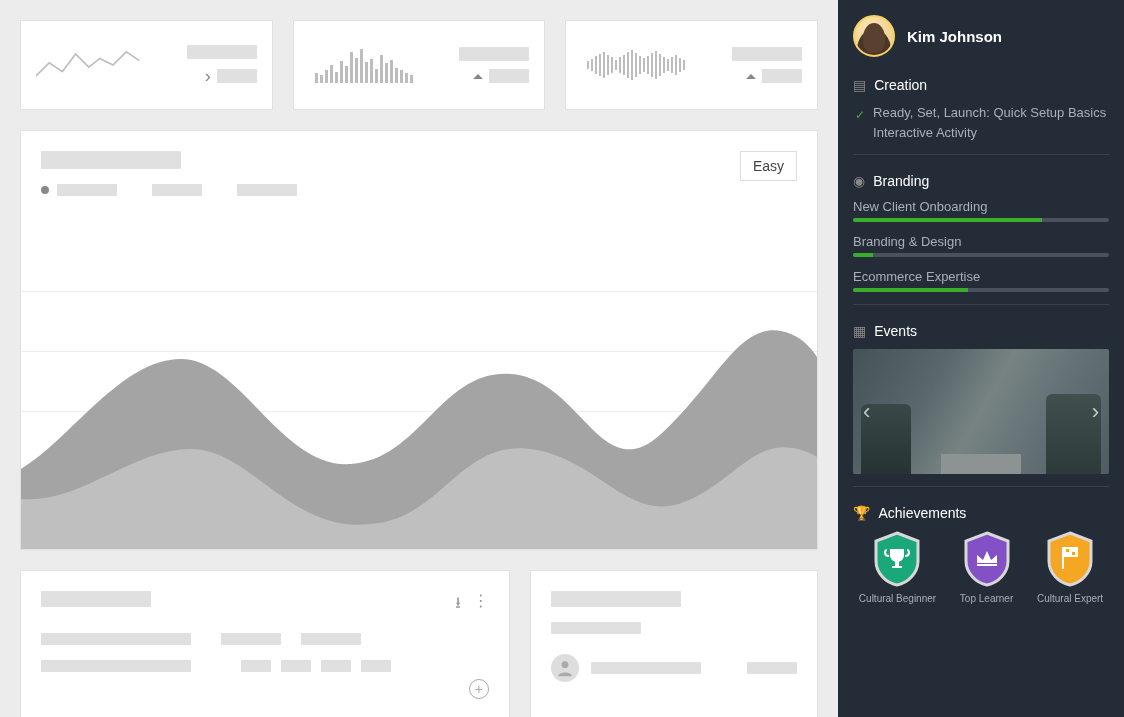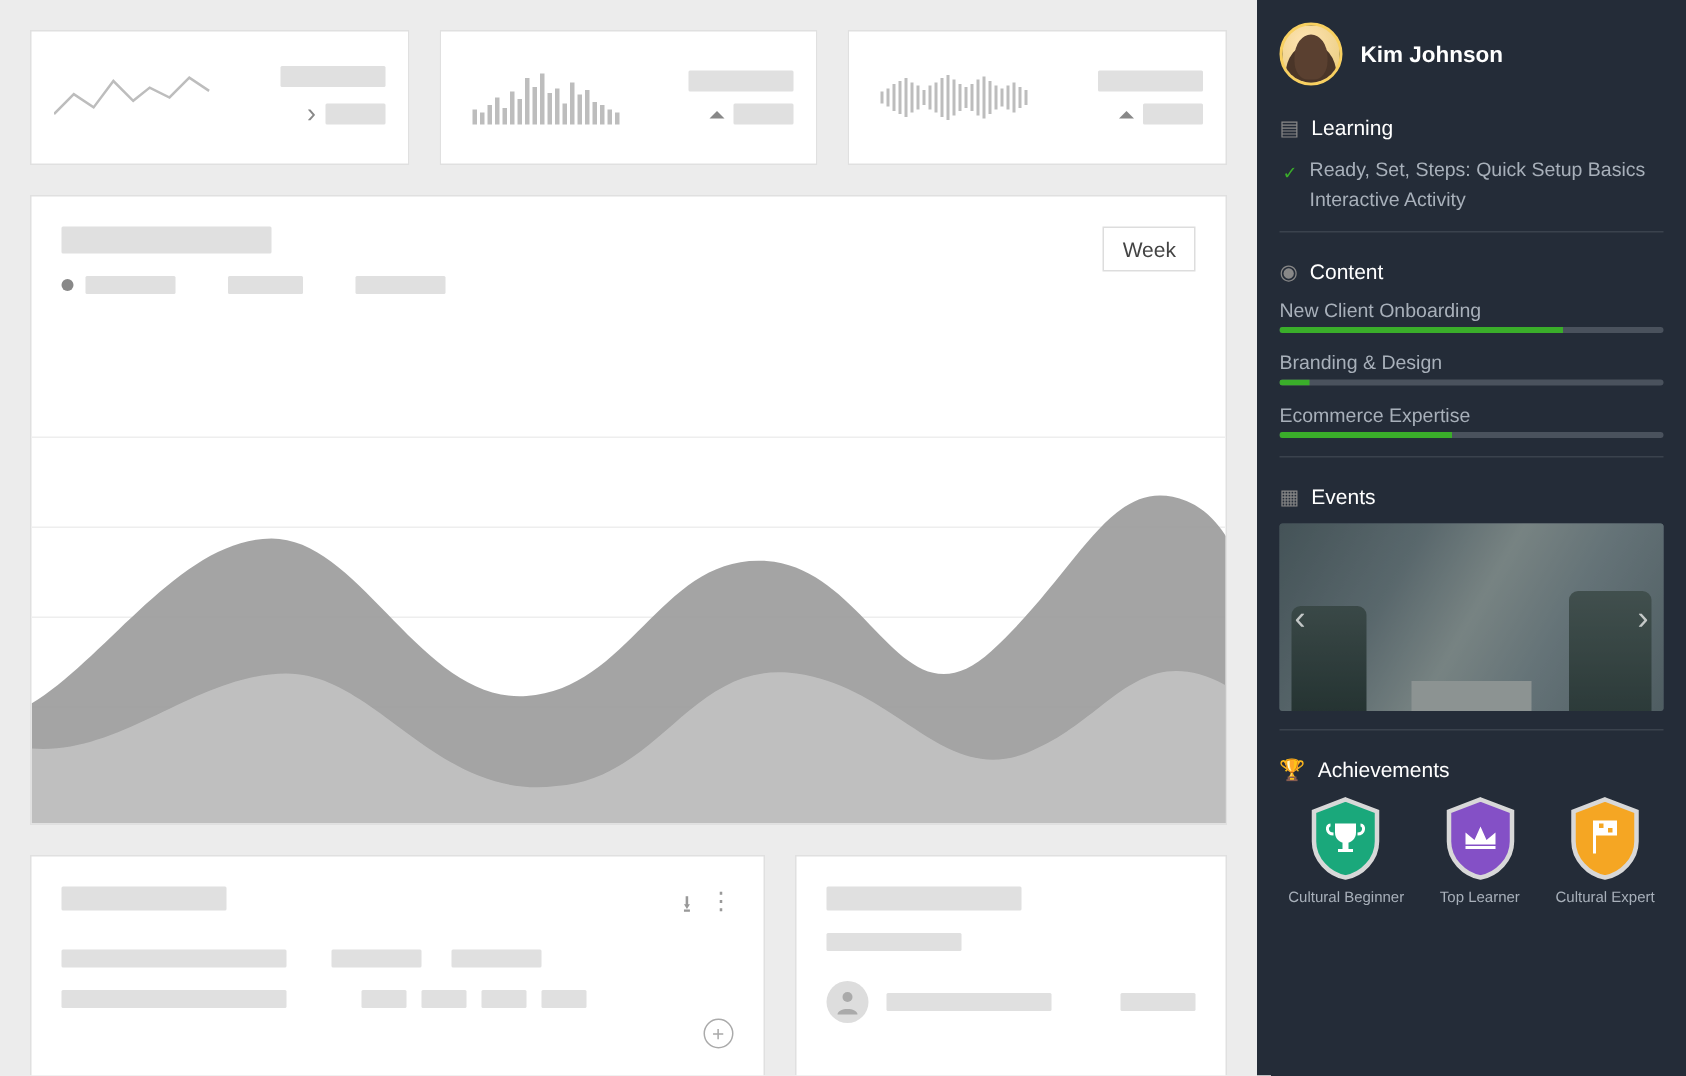--- a/index.html
+++ b/index.html
@@ -183,21 +183,21 @@
         <div class="ph" style="width:140px;height:18px"></div>
         <div class="legend-row">
           <div class="legend-item">
               <span class="legend-dot"></span>
               <div class="ph" style="width:60px;height:12px"></div>
             </div>
           <div class="ph" style="width:50px;height:12px"></div>
           <div class="ph" style="width:60px;height:12px"></div>
         </div>
       </div>
-      <button class="week-btn">Week</button>
+      <button class="week-btn">Easy</button>
     </div>
     <div class="gridline" style="top:160px"></div>
     <div class="gridline" style="top:220px"></div>
     <div class="gridline" style="top:280px"></div>
     <div class="gridline" style="top:340px"></div>
     <svg class="area-chart" viewBox="0 0 800 260" preserveAspectRatio="none">
       <path d="M0,180 C50,150 100,70 160,70 C220,70 260,180 330,175 C400,170 420,80 490,85 C560,90 580,200 640,145 C700,90 720,25 770,45 C790,53 800,75 800,75 L800,260 L0,260 Z" fill="#9a9a9a" opacity="0.9"></path>
       <path d="M0,210 C60,215 110,160 170,160 C230,160 270,245 350,235 C420,230 440,150 510,160 C580,170 610,240 670,210 C720,188 740,135 800,170 L800,260 L0,260 Z" fill="#c4c4c4" opacity="0.85"></path>
     </svg>
   </div>
@@ -252,33 +252,33 @@
 
 <div class="sidebar">
   <div class="user-row">
     <div class="avatar"></div>
     <div class="user-name">Kim Johnson</div>
   </div>
 
   <div class="section">
     <div class="section-header">
       <span class="section-icon">▤</span>
-      <span>Learning</span>
+      <span>Creation</span>
     </div>
     <div class="learning-item">
       <span class="check-icon">✓</span>
-      <span>Ready, Set, Steps: Quick Setup Basics Interactive Activity</span>
+      <span>Ready, Set, Launch: Quick Setup Basics Interactive Activity</span>
     </div>
     <hr class="section-divider">
   </div>
 
   <div class="section">
     <div class="section-header">
       <span class="section-icon">◉</span>
-      <span>Content</span>
+      <span>Branding</span>
     </div>
     <div class="pathway">
       <div class="pathway-label">New Client Onboarding</div>
       <div class="progress">
           <div class="progress-bar" id="pw0" style="width: 74%;"></div>
         </div>
     </div>
     <div class="pathway">
       <div class="pathway-label">Branding &amp; Design</div>
       <div class="progress">

